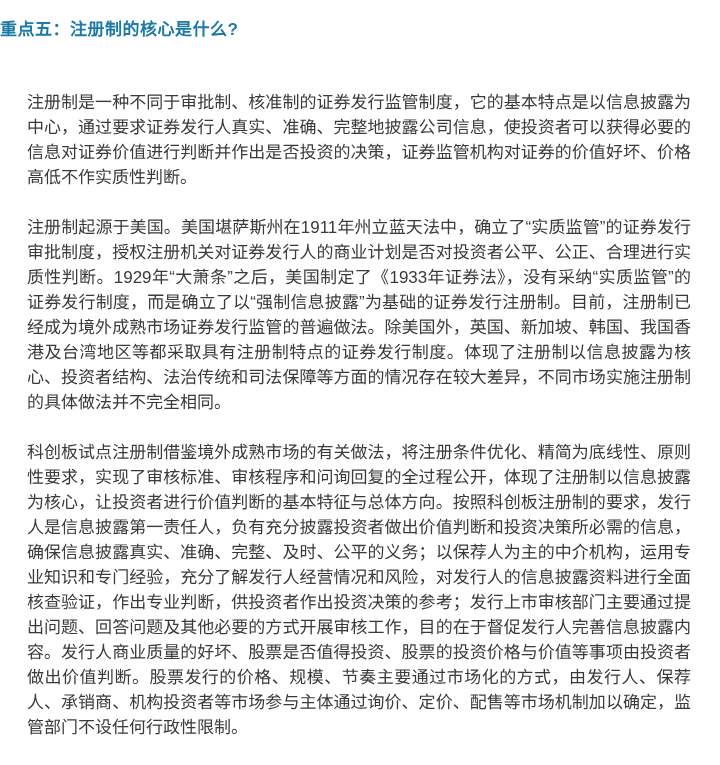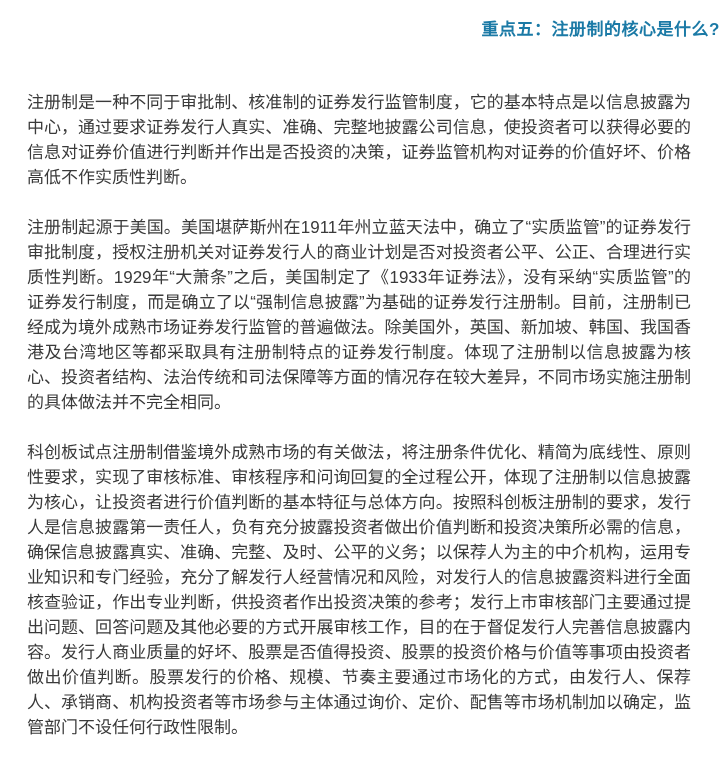--- a/index.html
+++ b/index.html
@@ -11,21 +11,21 @@
     position: relative;
     width: 720px;
     height: 765px;
     background: #ffffff;
     overflow: hidden;
     font-family: "Liberation Sans", "DejaVu Sans", sans-serif;
   }
   .title {
     margin: 20px 0 0 0;
     padding: 0;
-    text-align: right;
+    text-align: left;
     font-size: 17px;
     line-height: 20px;
     font-weight: bold;
     color: #1b7aa6;
     letter-spacing: 0.5px;
   }
   .content {
     padding: 50px 27px 0 27px;
   }
   .para {

